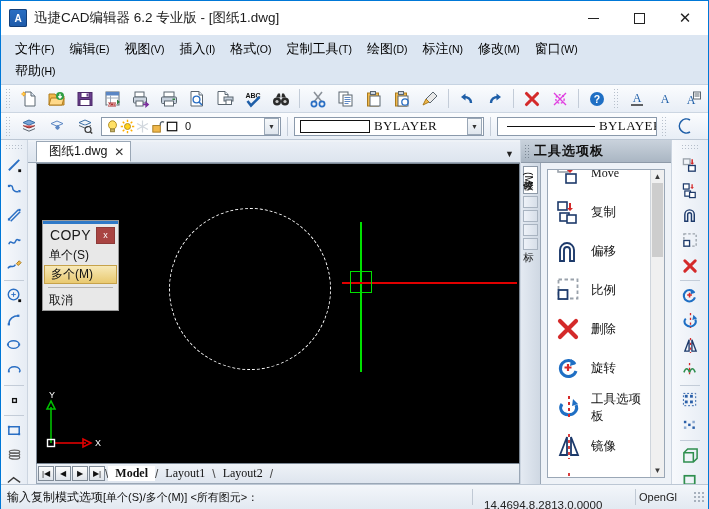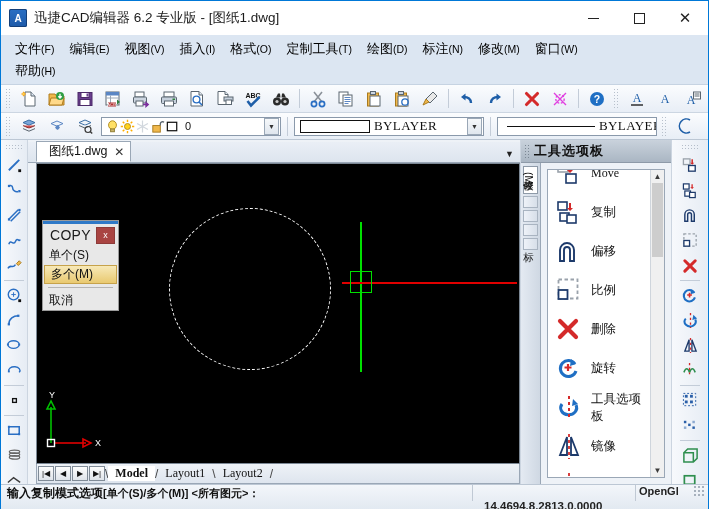--- a/index.html
+++ b/index.html
@@ -222,22 +222,22 @@
     border-left:1px solid #cfd5dc;display:flex;flex-direction:column;align-items:center;
   }
   .sb-arrow{
     width:13px;height:13px;display:flex;align-items:center;justify-content:center;
     font-size:8px;color:#3a3a3a;background:#f0f0f0;
   }
   .sb-thumb{width:11px;height:74px;background:#cdcdcd;margin:0 auto;}
 
   
   .statusbar{
-    height:24px;display:flex;align-items:flex-start;
-    background:linear-gradient(#f3f6fa,#e2e9f1);border-top:1px solid #bcc7d4;font-weight:bold;
+    height:24px;display:flex;align-items:center;
+    background:linear-gradient(#f3f6fa,#e2e9f1);border-top:1px solid #bcc7d4;
   }
   .cmdline{flex:1;padding-left:6px;font-size:12px;color:#111;white-space:nowrap;overflow:hidden;}
   .cmdline .small{font-size:11px;}
   .st-sep{width:1px;height:16px;background:#c0c9d4;margin:0 3px;}
   .st-coord{width:148px;text-align:left;padding-left:8px;font-size:11.5px;color:#222;margin-top:15px;}
   .st-render{width:54px;text-align:left;font-size:11px;color:#222;}
   .st-grip{
     width:12px;height:12px;margin-right:3px;
     background-image:radial-gradient(#a7b1bd 40%,transparent 41%);
     background-size:4px 4px;

